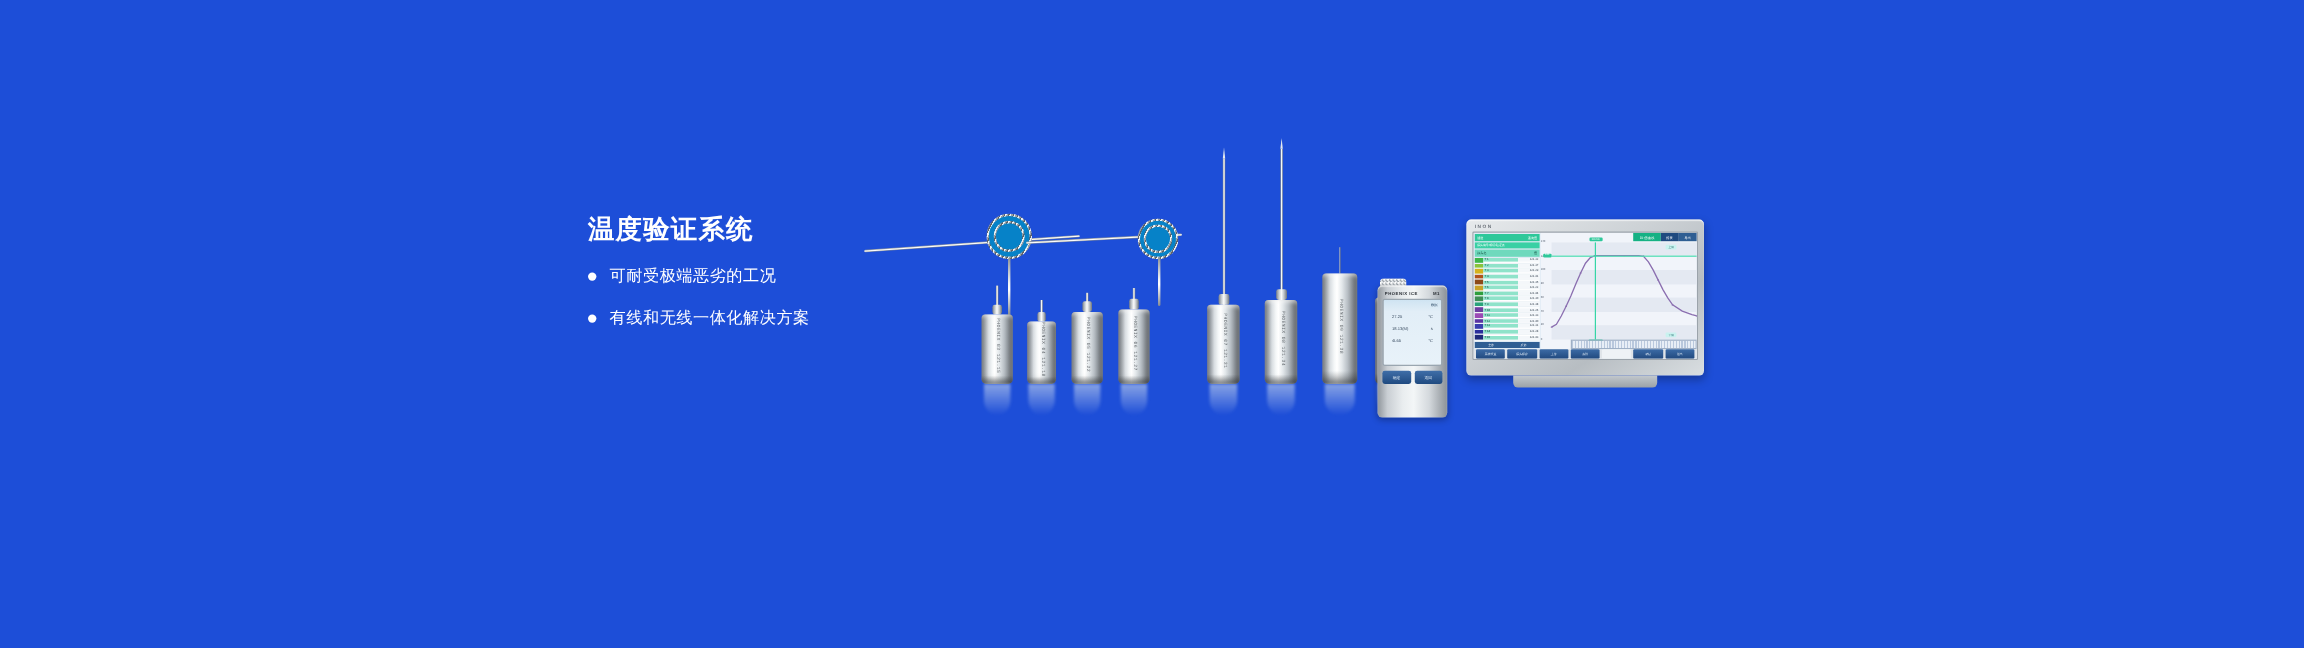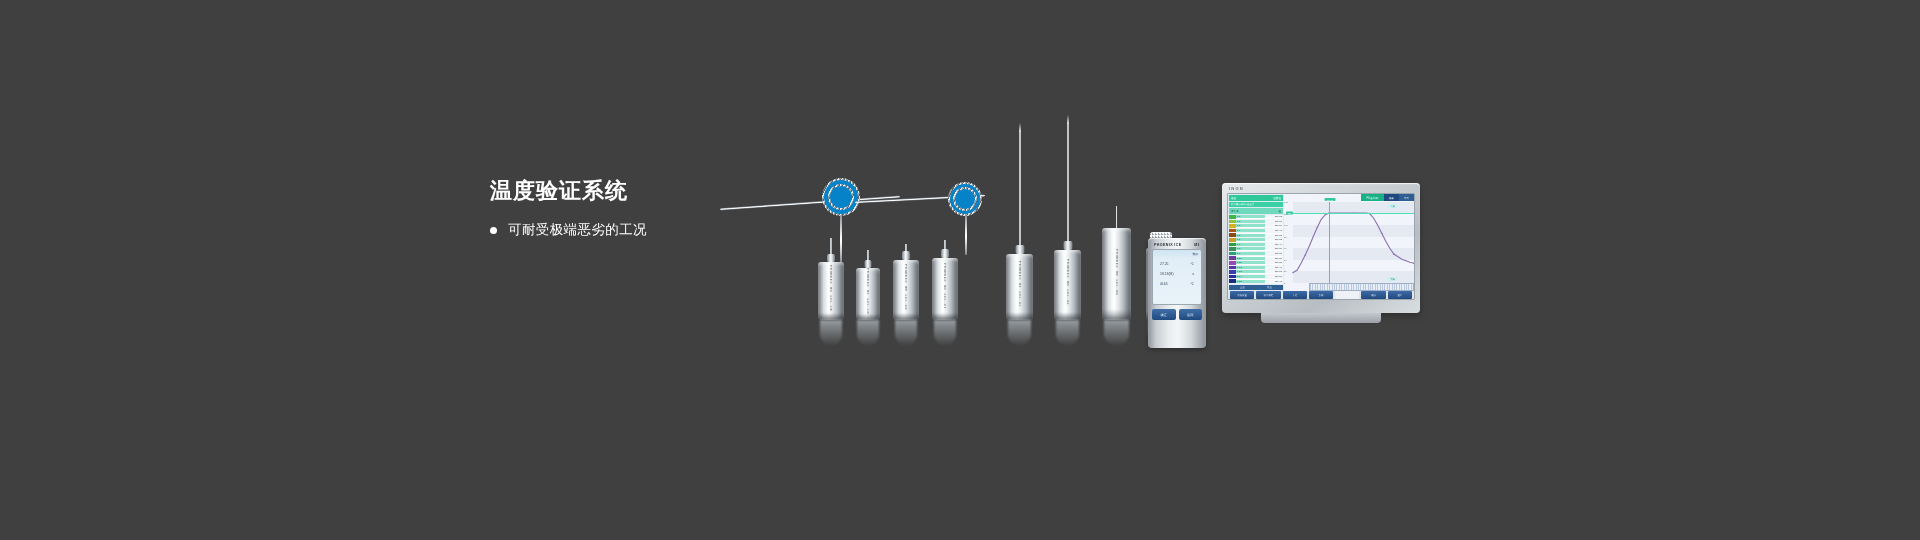--- a/index.html
+++ b/index.html
@@ -2,21 +2,21 @@
 <html><head>
 <meta charset="utf-8">
 <style>
   * { margin:0; padding:0; box-sizing:border-box; }
   html,body { width:1920px; height:540px; overflow:hidden; }
   body {
     background:#0682c8;
     font-family:"Liberation Sans","DejaVu Sans",sans-serif;
     position:relative;
   }
-  #banner { position:absolute; inset:0; background:#404040; overflow:hidden; }
+  #banner { position:absolute; inset:0; background:#1d4ed8; overflow:hidden; }
 
   
   #text-block { position:absolute; left:490px; top:178px; width:400px; }
   #hero-title {
     font-size:22px; font-weight:bold; color:#ffffff;
     letter-spacing:1px; line-height:1.2;
   }
   #hero-subtitle {
     margin-top:15px; font-size:13.5px; color:#e6f3fb;
     letter-spacing:.4px; white-space:nowrap;
@@ -209,20 +209,24 @@
 <body>
 
 <div id="banner">
 
   <div id="text-block">
     <div id="hero-title">温度验证系统</div>
 
     <div class="feature-item">
       <span class="feature-dot"></span>
       <span>可耐受极端恶劣的工况</span>
+    </div>
+    <div class="feature-item">
+      <span class="feature-dot"></span>
+      <span>有线和无线一体化解决方案</span>
     </div>
   </div>
 
   <div id="product-scene">
 
     <div class="wire" style="left:20px; top:82px; width:180px; height:1.6px; transform:rotate(-4deg);"></div>
     <div class="coil" style="left:122px; top:58px; width:38px; height:38px;"></div>
     <div class="coil" style="left:128px; top:64px; width:26px; height:26px;"></div>
     <div class="wire" style="left:155px; top:78px; width:130px; height:1.6px; transform:rotate(-3deg);"></div>
     <div class="coil" style="left:248px; top:62px; width:34px; height:34px;"></div>

